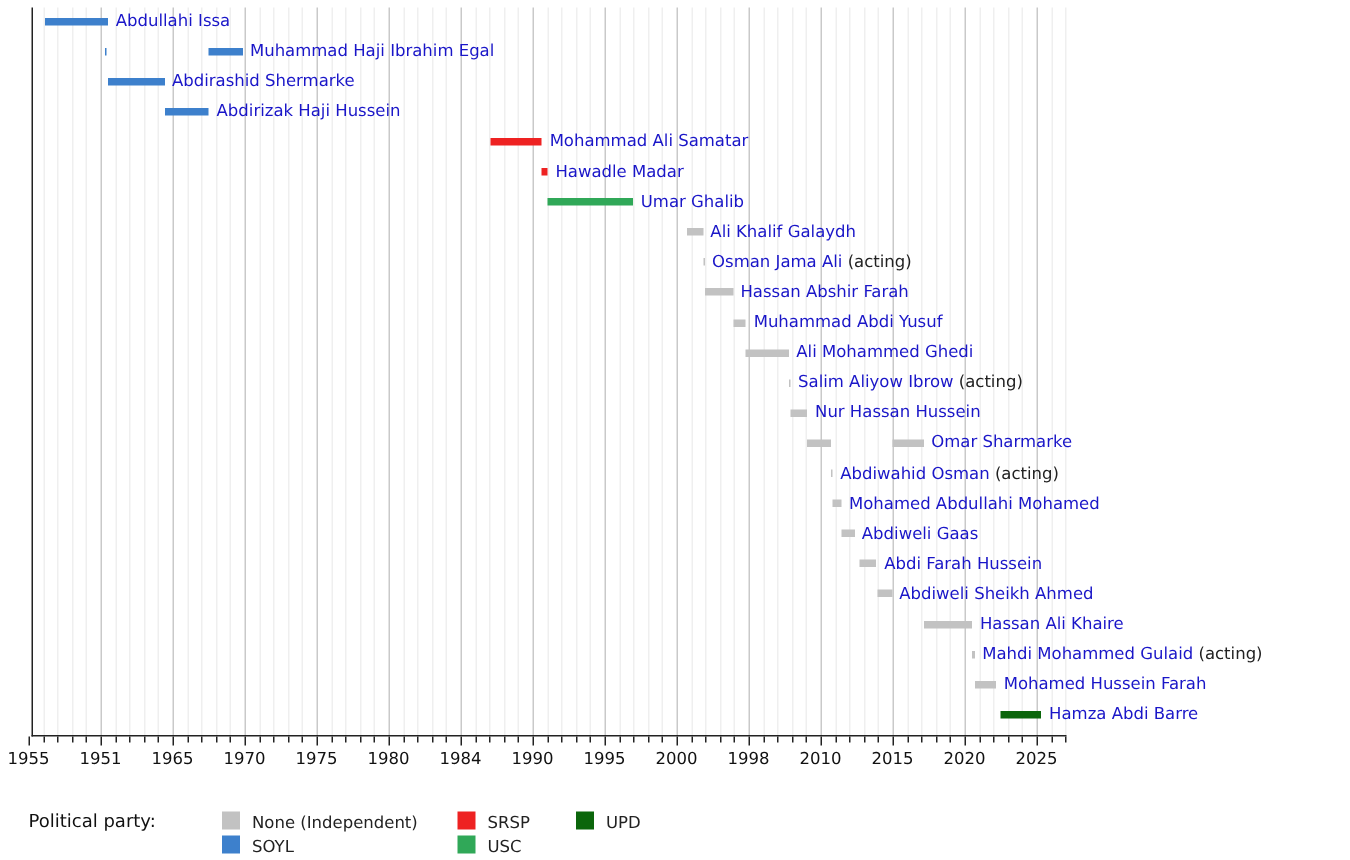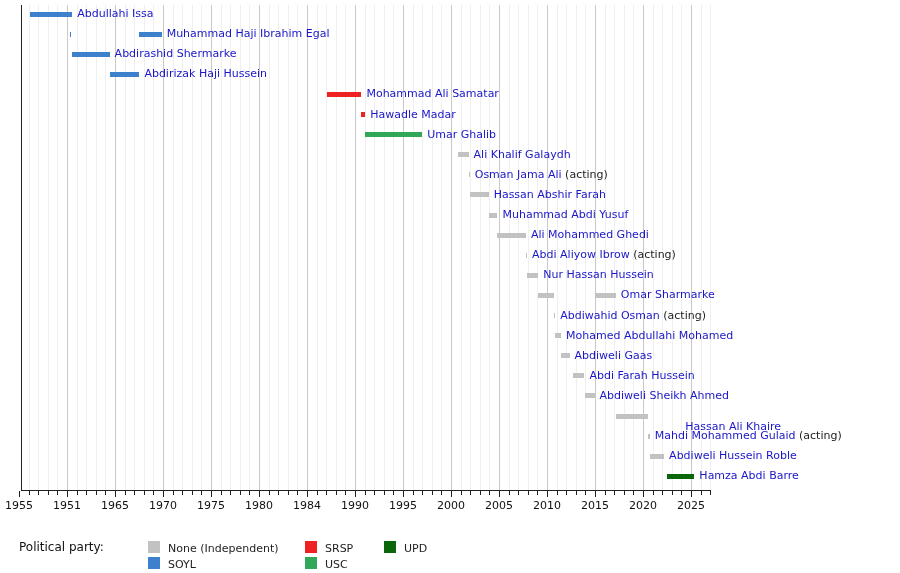--- a/index.html
+++ b/index.html
@@ -191,31 +191,31 @@
       <div class="person-label" style="left: 114.624px; top: 47.2px;"><span class="person-name">Abdirashid Shermarke</span></div>
       <div class="person-label" style="left: 144.384px; top: 67.3px;"><span class="person-name">Abdirizak Haji Hussein</span></div>
       <div class="person-label" style="left: 366.432px; top: 87.4px;"><span class="person-name">Mohammad Ali Samatar</span></div>
       <div class="person-label" style="left: 370.272px; top: 107.5px;"><span class="person-name">Hawadle Madar</span></div>
       <div class="person-label" style="left: 427.2px; top: 127.6px;"><span class="person-name">Umar Ghalib</span></div>
       <div class="person-label" style="left: 473.568px; top: 147.7px;"><span class="person-name">Ali Khalif Galaydh</span></div>
       <div class="person-label" style="left: 474.72px; top: 167.8px;"><span class="person-name">Osman Jama Ali</span><span class="acting-suffix"> (acting)</span></div>
       <div class="person-label" style="left: 493.632px; top: 187.9px;"><span class="person-name">Hassan Abshir Farah</span></div>
       <div class="person-label" style="left: 502.464px; top: 208px;"><span class="person-name">Muhammad Abdi Yusuf</span></div>
       <div class="person-label" style="left: 530.88px; top: 228.1px;"><span class="person-name">Ali Mohammed Ghedi</span></div>
-      <div class="person-label" style="left: 532.032px; top: 248.2px;"><span class="person-name">Abdi Aliyow Ibrow</span><span class="acting-suffix"> (acting)</span></div>
+      <div class="person-label" style="left: 532.032px; top: 248.2px;"><span class="person-name">Salim Aliyow Ibrow</span><span class="acting-suffix"> (acting)</span></div>
       <div class="person-label" style="left: 543.36px; top: 268.3px;"><span class="person-name">Nur Hassan Hussein</span></div>
       <div class="person-label" style="left: 620.832px; top: 288.4px;"><span class="person-name">Omar Sharmarke</span></div>
       <div class="person-label" style="left: 560.16px; top: 308.5px;"><span class="person-name">Abdiwahid Osman</span><span class="acting-suffix"> (acting)</span></div>
       <div class="person-label" style="left: 566.016px; top: 329px;"><span class="person-name">Mohamed Abdullahi Mohamed</span></div>
       <div class="person-label" style="left: 574.56px; top: 348.7px;"><span class="person-name">Abdiweli Gaas</span></div>
       <div class="person-label" style="left: 589.44px; top: 368.8px;"><span class="person-name">Abdi Farah Hussein</span></div>
       <div class="person-label" style="left: 599.52px; top: 388.9px;"><span class="person-name">Abdiweli Sheikh Ahmed</span></div>
-      <div class="person-label" style="left: 653.28px; top: 420px; margin-left: 32px;"><span class="person-name">Hassan Ali Khaire</span></div>
+      <div class="person-label" style="left: 653.28px; top: 409px;"><span class="person-name">Hassan Ali Khaire</span></div>
       <div class="person-label" style="left: 654.816px; top: 429.1px;"><span class="person-name">Mahdi Mohammed Gulaid</span><span class="acting-suffix"> (acting)</span></div>
-      <div class="person-label" style="left: 669.12px; top: 449.2px;"><span class="person-name">Abdiweli Hussein Roble</span></div>
+      <div class="person-label" style="left: 669.12px; top: 449.2px;"><span class="person-name">Mohamed Hussein Farah</span></div>
       <div class="person-label" style="left: 699.36px; top: 469.3px;"><span class="person-name">Hamza Abdi Barre</span></div>
     </div>
   <div id="yaxis" class="axis-line-y" style="left: 21px; top: 5px; height: 486px;"></div>
   <div id="xaxis" class="axis-line-x" style="left: 21px; top: 490px; width: 690.2px;"></div>
   <div id="ticks">
       <div class="tick" style="left: 19px; top: 491px; height: 6px;"></div>
       <div class="tick" style="left: 28.6px; top: 491px; height: 4px;"></div>
       <div class="tick" style="left: 38.2px; top: 491px; height: 4px;"></div>
       <div class="tick" style="left: 47.8px; top: 491px; height: 4px;"></div>
       <div class="tick" style="left: 57.4px; top: 491px; height: 4px;"></div>
@@ -290,21 +290,21 @@
       <div class="tick-label" style="left: 19px; top: 499px;">1955</div>
       <div class="tick-label" style="left: 67px; top: 499px;">1951</div>
       <div class="tick-label" style="left: 115px; top: 499px;">1965</div>
       <div class="tick-label" style="left: 163px; top: 499px;">1970</div>
       <div class="tick-label" style="left: 211px; top: 499px;">1975</div>
       <div class="tick-label" style="left: 259px; top: 499px;">1980</div>
       <div class="tick-label" style="left: 307px; top: 499px;">1984</div>
       <div class="tick-label" style="left: 355px; top: 499px;">1990</div>
       <div class="tick-label" style="left: 403px; top: 499px;">1995</div>
       <div class="tick-label" style="left: 451px; top: 499px;">2000</div>
-      <div class="tick-label" style="left: 499px; top: 499px;">2005</div>
+      <div class="tick-label" style="left: 499px; top: 499px;">1998</div>
       <div class="tick-label" style="left: 547px; top: 499px;">2010</div>
       <div class="tick-label" style="left: 595px; top: 499px;">2015</div>
       <div class="tick-label" style="left: 643px; top: 499px;">2020</div>
       <div class="tick-label" style="left: 691px; top: 499px;">2025</div>
     </div>
   <div id="legend">
     <div class="legend-title">Political party:</div>
     <div id="legend-items">
         <div class="legend-swatch" style="left: 148px; top: 541px; background: rgb(194, 194, 194);"></div>
         <div class="legend-label" style="left: 168px; top: 542px;">None (Independent)</div>

